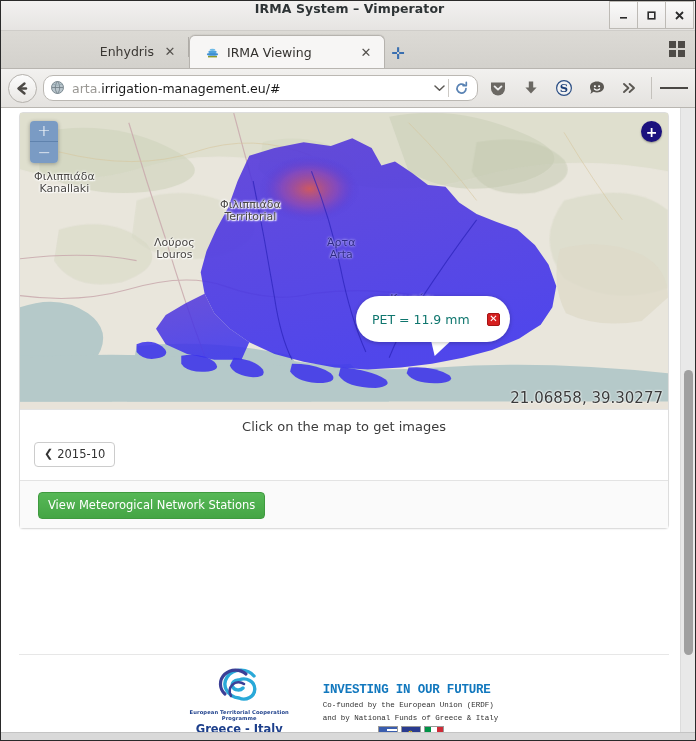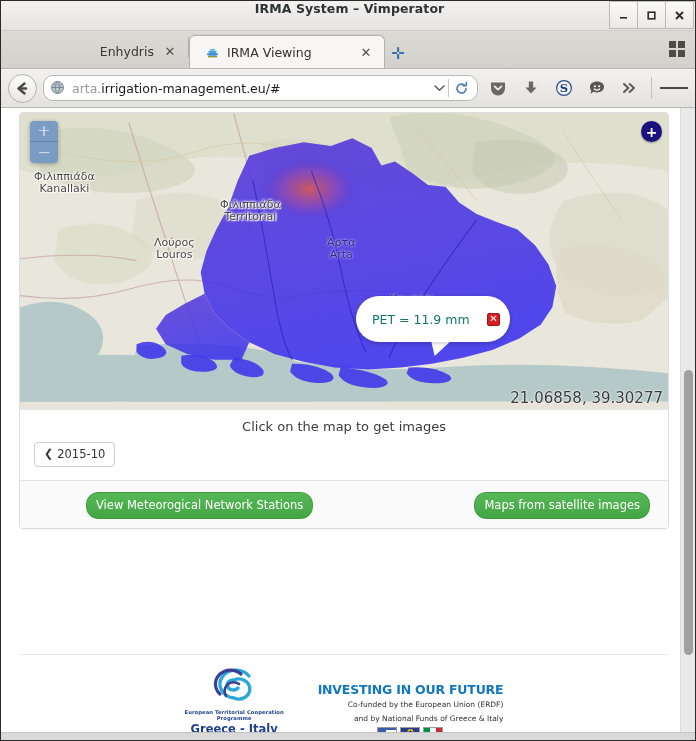--- a/index.html
+++ b/index.html
@@ -286,26 +286,25 @@
     border-top: 1px solid #e3e3e3;
     position: relative;
     height: 48px;
     background: #fafafa;
   }
   .btn-green {
     position: absolute; top: 11px;
     background: #4cae4c;
     background: linear-gradient(#57b857, #44a544);
     border: 1px solid #3f9a3f;
-    border-radius: 12px;
+    border-radius: 4px;
     color: #fff; font-size: 11.5px;
     padding: 6px 9px;
     line-height: 1.1;
     white-space: nowrap;
-    margin-left: 48px;
   }
   .btn-green.left { left: 18px; }
   .btn-green.right { right: 18px; }
 
   
   .hr {
     position: absolute; left: 18px; right: 11px; top: 546px;
     height: 1px; background: #e7e7e7;
   }
 
@@ -317,21 +316,21 @@
   .logos {
     display: flex; align-items: center; justify-content: center;
     gap: 16px;
   }
   .etcp { text-align: center; width: 135px; }
   .etcp .spiralwrap { display:flex; justify-content:center; }
   .etcp .capt1 { font-size: 5.2px; color: #1d3f8b; font-weight: bold; letter-spacing: .1px; margin-top: 1px; }
   .etcp .capt2 { font-size: 11.5px; color: #1d3f8b; font-weight: bold; margin-top: 1px; }
   .etcp .capt3 { font-size: 11.5px; color: #1d3f8b; font-weight: bold; }
 
-  .invest { text-align: right; padding-top: 6px; }
+  .invest { text-align: left; padding-top: 6px; font-family: Liberation Mono, monospace; }
   .invest .h { font-size: 12.5px; font-weight: bold; color: #1278be; letter-spacing: -.2px; }
   .invest .s { font-size: 7.5px; color: #303030; line-height: 1.35; margin-top: 3px; }
   .flags { display: flex; justify-content: center; gap: 3px; margin-top: 3px; }
   .flag { width: 20px; height: 13px; border: 1px solid #999; }
   .flag-gr { background: repeating-linear-gradient(#3a5dae 0 2px, #fff 2px 4px); position: relative; }
   .flag-gr::before { content:""; position:absolute; left:0; top:0; width:8px; height:7px; background:#3a5dae; }
   .flag-eu { background: #2a3b8f; display:flex; align-items:center; justify-content:center; color:#ffd800; font-size:8px; line-height:1; }
   .flag-it { background: linear-gradient(to right, #009246 0 33.3%, #fff 33.3% 66.6%, #ce2b37 66.6% 100%); }
 
   
@@ -596,21 +595,20 @@
 
         <div class="navrow">
           <div class="btn-outline btn-prev">
             <span class="chev">❮</span>
             <span>2015-10</span>
           </div>
         </div>
 
         <div class="greenrow">
           <div class="btn-green left">View Meteorogical Network Stations</div>
-          <div class="btn-green right">Maps from satellite images</div>
         </div>
 
       </div>
 
       <div class="hr"></div>
 
       <div class="footer">
         <div class="logos">
 
           <div class="etcp">

